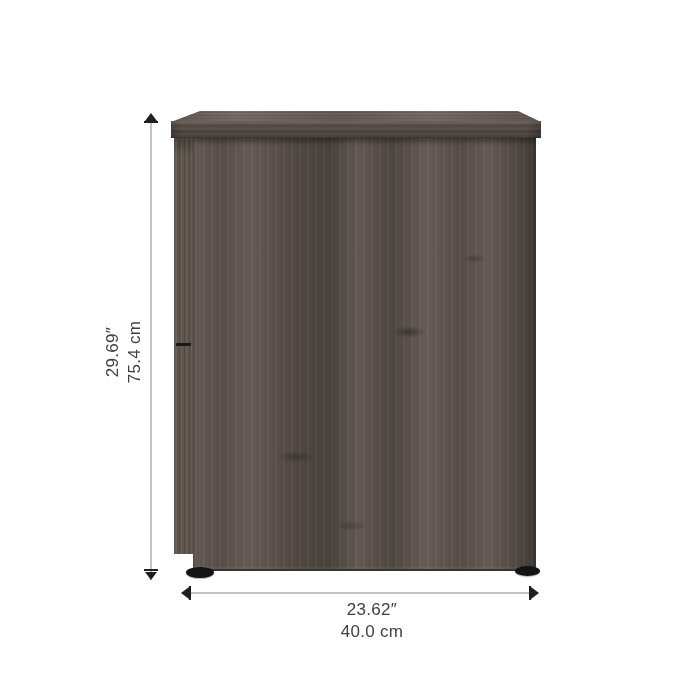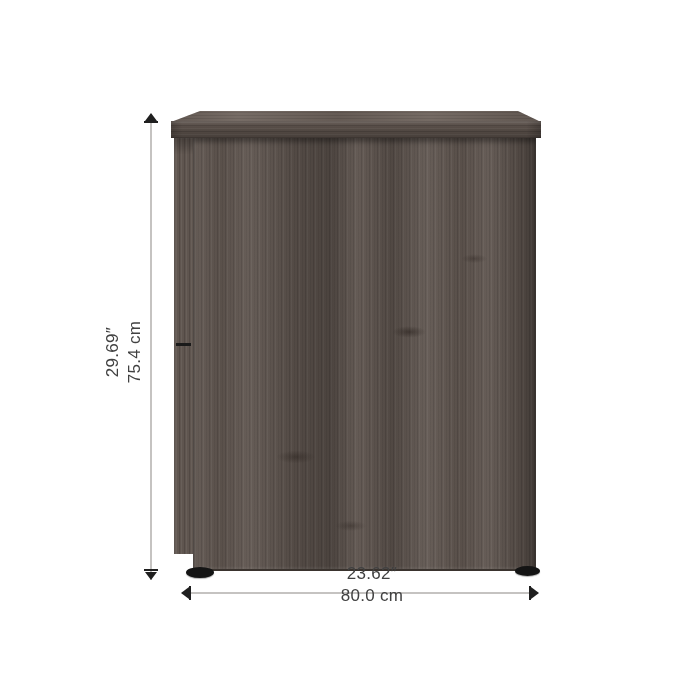--- a/index.html
+++ b/index.html
@@ -103,21 +103,21 @@
     text-align: center;
     letter-spacing: 0.3px;
     white-space: nowrap;
   }
   .height-label {
     left: 59px; top: 330px; width: 130px; height: 44px;
     transform: rotate(-90deg);
     transform-origin: 50% 50%;
   }
   .width-label {
-    left: 297px; top: 563px; width: 150px; height: 44px;
+    left: 297px; top: 599px; width: 150px; height: 44px;
   }
 </style>
 </head>
 <body>
 
 <div class="canvas">
 
   <div class="abs">
     <div class="abs top-surface"></div>
     <div class="abs top-edge"></div>
@@ -141,17 +141,17 @@
   </div>
 
   <div class="abs">
     <div class="abs dim-line h-line"></div>
     <div class="abs tri tri-left"></div>
     <div class="abs bar bar-left"></div>
     <div class="abs tri tri-right"></div>
     <div class="abs bar bar-right"></div>
     <div class="abs dim-label width-label">
       <div>23.62″</div>
-      <div>80.0 cm</div>
+      <div>40.0 cm</div>
     </div>
   </div>
 
 </div>
 
 </body></html>

